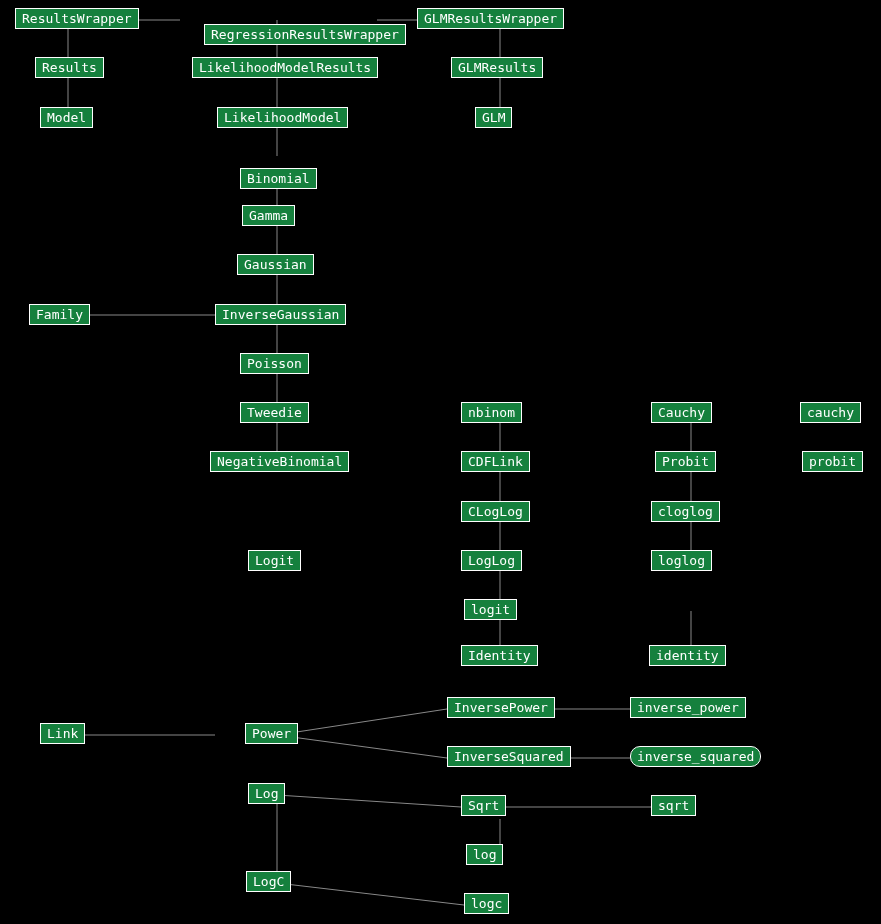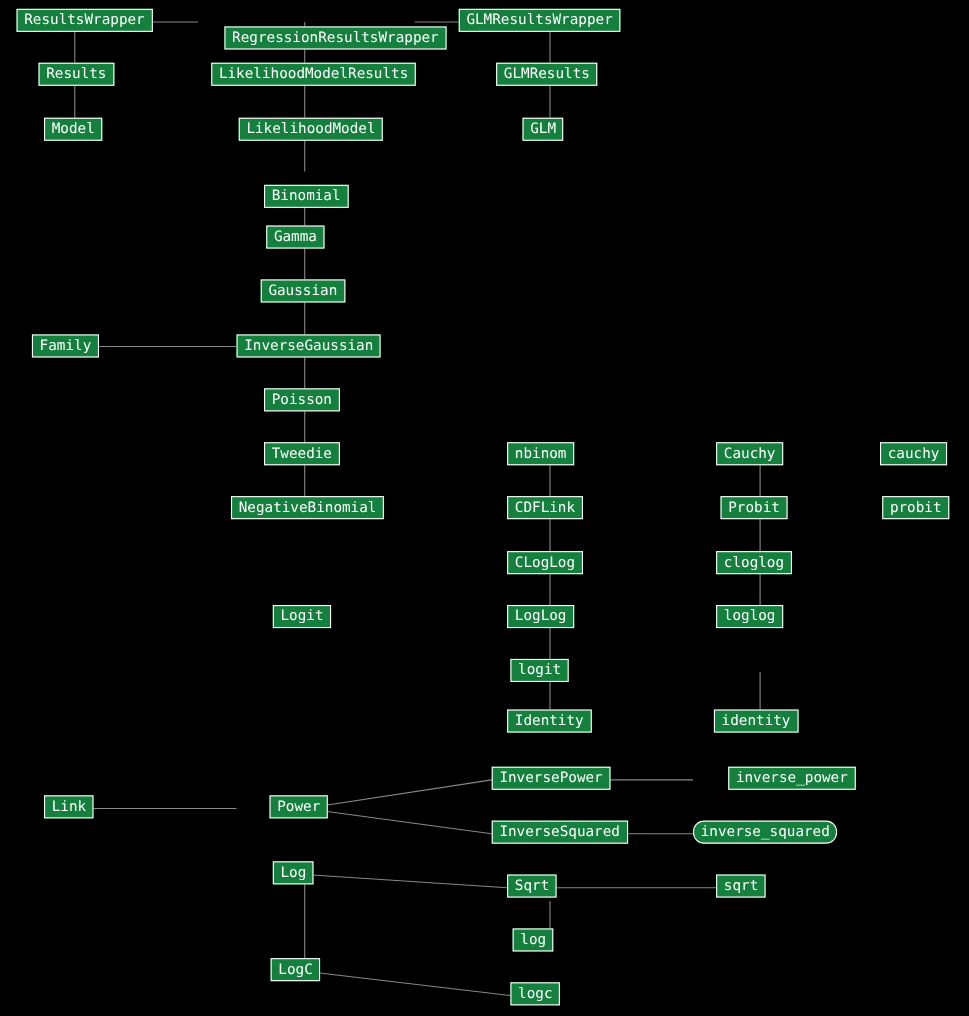--- a/index.html
+++ b/index.html
@@ -109,21 +109,21 @@
     <div class="node" style="left: 651px; top: 501px;">cloglog</div>
     <div class="node" style="left: 248px; top: 550px;">Logit</div>
     <div class="node" style="left: 461px; top: 550px;">LogLog</div>
     <div class="node" style="left: 651px; top: 550px;">loglog</div>
     <div class="node" style="left: 464px; top: 599px;">logit</div>
     <div class="node" style="left: 461px; top: 645px;">Identity</div>
     <div class="node" style="left: 649px; top: 645px;">identity</div>
     <div class="node" style="left: 40px; top: 723px;">Link</div>
     <div class="node" style="left: 245px; top: 723px; text-align: right;">Power</div>
     <div class="node" style="left: 447px; top: 697px;">InversePower</div>
-    <div class="node" style="left: 662px; top: 697px;">inverse_power</div>
+    <div class="node" style="left: 630px; top: 697px;">inverse_power</div>
     <div class="node" style="left: 447px; top: 746px;">InverseSquared</div>
     <div class="node" style="left: 630px; top: 746px; border-radius: 10px;">inverse_squared</div>
     <div class="node" style="left: 248px; top: 783px;">Log</div>
     <div class="node" style="left: 461px; top: 795px;">Sqrt</div>
     <div class="node" style="left: 651px; top: 795px;">sqrt</div>
     <div class="node" style="left: 466px; top: 844px;">log</div>
     <div class="node" style="left: 246px; top: 871px;">LogC</div>
     <div class="node" style="left: 464px; top: 893px;">logc</div>
   </div>
 

